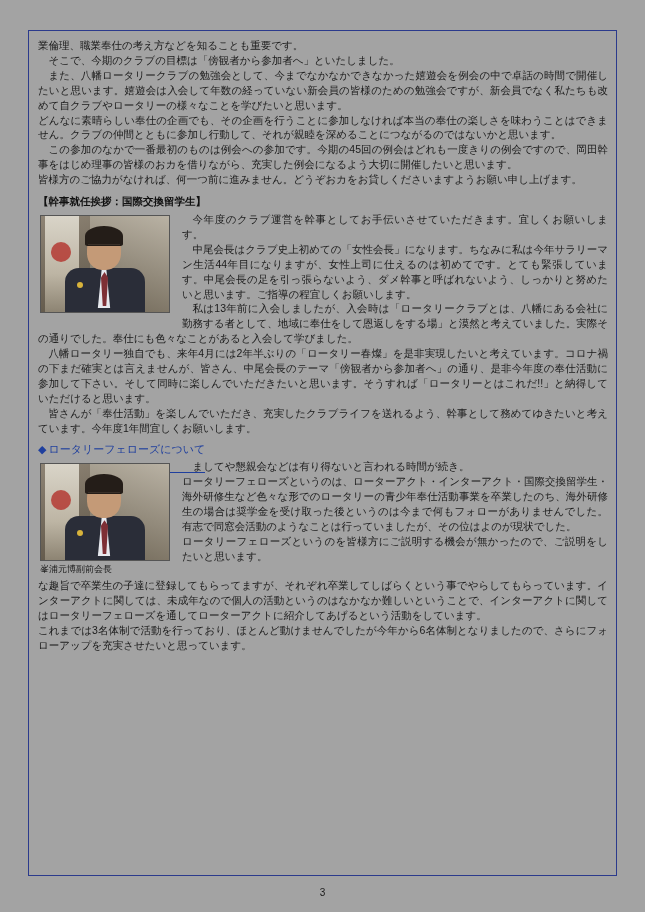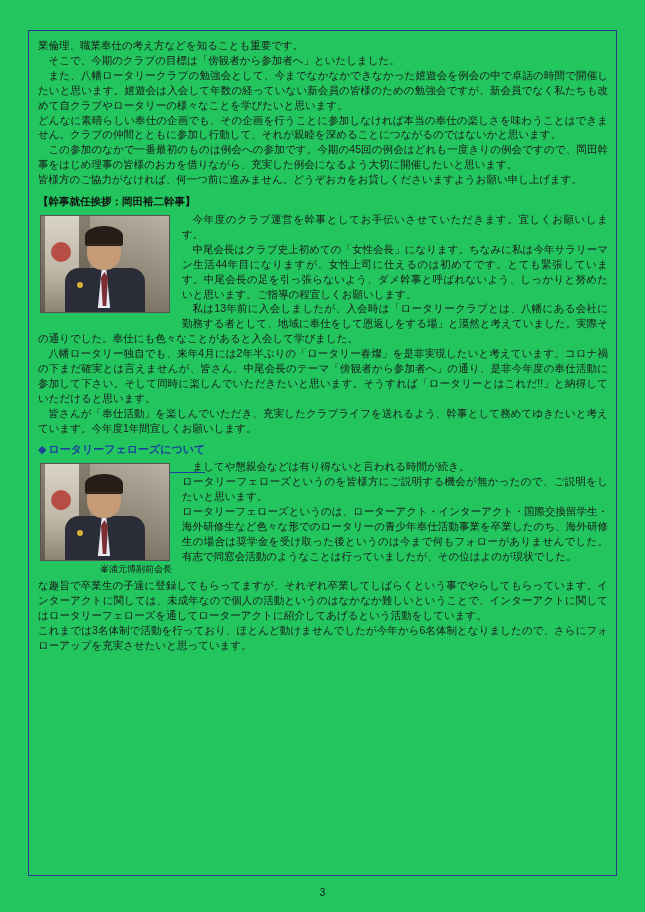--- a/index.html
+++ b/index.html
@@ -7,21 +7,21 @@
     padding: 0;
     background: #efefef;
   }
   body {
     font-family: "Liberation Sans", sans-serif;
   }
   .page {
     position: relative;
     width: 645px;
     height: 912px;
-    background: #22c55e;
+    background: #a3a3a3;
     margin: 0 auto;
     overflow: hidden;
     box-sizing: border-box;
   }
   .frame {
     position: absolute;
     left: 28px;
     top: 30px;
     width: 589px;
     height: 846px;
@@ -60,21 +60,20 @@
     font-weight: normal;
   }
   .fellow-title .diamond {
     color: #1f3f9e;
     font-size: 11px;
     margin-right: 2px;
   }
   .fellow-title .u {
     border-bottom: 1px solid #1f3f9e;
     padding-bottom: 17px;
-    font-weight: bold;
   }
   .photo-block {
     width: 132px;
     float: left;
     margin: 3px 10px 2px 2px;
   }
   .photo-block.second {
     margin-top: 4px;
   }
   .photo {
@@ -144,21 +143,21 @@
     clip-path: polygon(50% 0, 100% 16%, 75% 100%, 25% 100%, 0 16%);
   }
   .photo .badge {
     position: absolute;
     left: 36px; top: 66px; width: 6px; height: 6px;
     border-radius: 50%;
     background: #d8b33b;
   }
   .caption {
     font-size: 9px;
-    text-align: right;
+    text-align: left;
     color: #1a1a1a;
     margin-top: 2px;
     letter-spacing: 0;
   }
   .clear { clear: both; }
   .pagenum {
     position: absolute;
     left: 0;
     right: 0;
     bottom: 14px;
@@ -176,21 +175,21 @@
 
   <div class="content">
 
     <p>業倫理、職業奉仕の考え方などを知ることも重要です。</p>
     <p class="ind">そこで、今期のクラブの目標は「傍観者から参加者へ」といたしました。</p>
     <p class="ind">また、八幡ロータリークラブの勉強会として、今までなかなかできなかった嬉遊会を例会の中で卓話の時間で開催したいと思います。嬉遊会は入会して年数の経っていない新会員の皆様のための勉強会ですが、新会員でなく私たちも改めて自クラブやロータリーの様々なことを学びたいと思います。</p>
     <p>どんなに素晴らしい奉仕の企画でも、その企画を行うことに参加しなければ本当の奉仕の楽しさを味わうことはできません。クラブの仲間とともに参加し行動して、それが親睦を深めることにつながるのではないかと思います。</p>
     <p class="ind">この参加のなかで一番最初のものは例会への参加です。今期の45回の例会はどれも一度きりの例会ですので、岡田幹事をはじめ理事の皆様のおカを借りながら、充実した例会になるよう大切に開催したいと思います。</p>
     <p>皆様方のご協力がなければ、何一つ前に進みません。どうぞおカをお貸しくださいますようお願い申し上げます。</p>
 
-    <div class="sec-title">【幹事就任挨拶：岡田裕二幹事】</div>
+    <div class="sec-title">【幹事就任挨拶：国際交換留学生】</div>
 
     <div class="block">
       <div class="photo-block">
         <div class="photo">
           <div class="bg-left"></div>
           <div class="bg-right"></div>
           <div class="flag">
               <div class="dot"></div>
             </div>
           <div class="body"></div>
@@ -228,22 +227,22 @@
           <div class="shirt"></div>
           <div class="tie"></div>
           <div class="badge"></div>
           <div class="head"></div>
           <div class="hair"></div>
           <div class="glasses"></div>
         </div>
         <div class="caption">峯浦元博副前会長</div>
       </div>
       <p class="ind">ましてや懇親会などは有り得ないと言われる時間が続き。</p>
+      <p>ロータリーフェローズというのは、ローターアクト・インターアクト・国際交換留学生・海外研修生など色々な形でのロータリーの青少年奉仕活動事業を卒業したのち、海外研修生の場合は奨学金を受け取った後というのは今まで何もフォローがありませんでした。有志で同窓会活動のようなことは行っていましたが、その位はよのが現状でした。</p>
       <p>ロータリーフェローズというのを皆様方にご説明する機会が無かったので、ご説明をしたいと思います。</p>
-      <p>ロータリーフェローズというのは、ローターアクト・インターアクト・国際交換留学生・海外研修生など色々な形でのロータリーの青少年奉仕活動事業を卒業したのち、海外研修生の場合は奨学金を受け取った後というのは今まで何もフォローがありませんでした。有志で同窓会活動のようなことは行っていましたが、その位はよのが現状でした。</p>
       <div class="clear"></div>
     </div>
 
     <p>な趣旨で卒業生の子達に登録してもらってますが、それぞれ卒業してしばらくという事でやらしてもらっています。インターアクトに関しては、未成年なので個人の活動というのはなかなか難しいということで、インターアクトに関してはロータリーフェローズを通してローターアクトに紹介してあげるという活動をしています。</p>
     <p>これまでは3名体制で活動を行っており、ほとんど動けませんでしたが今年から6名体制となりましたので、さらにフォローアップを充実させたいと思っています。</p>
 
   </div>
 
   <div class="pagenum">3</div>
 </div>

